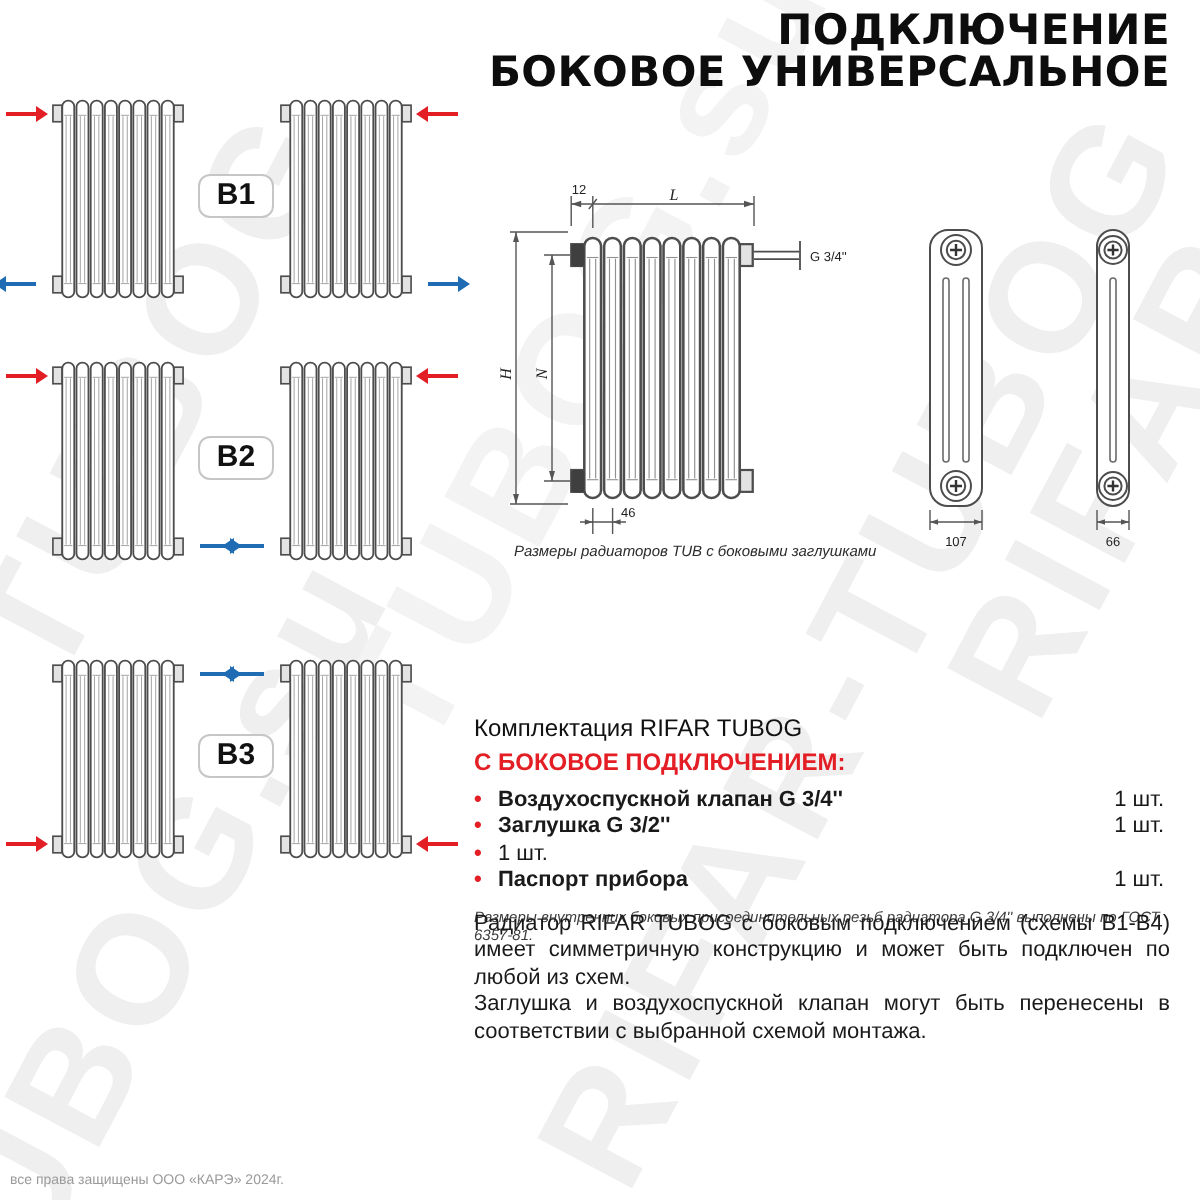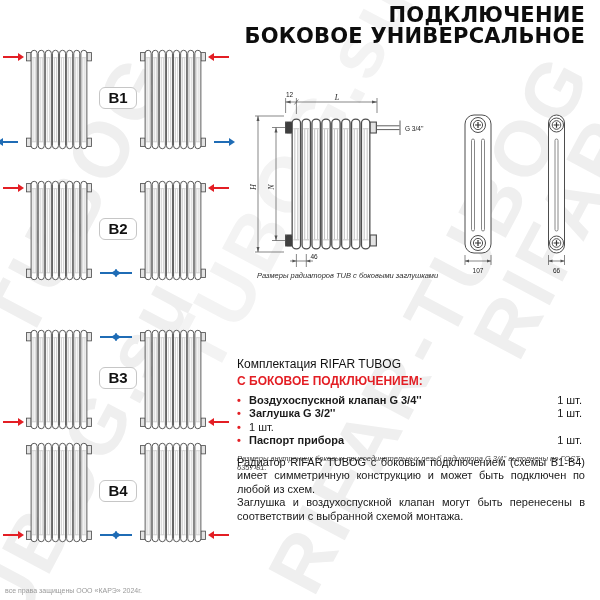--- a/index.html
+++ b/index.html
@@ -173,33 +173,20 @@
         </svg>
     <span class="arrow dir-right pos-bottom-left" style="--c: #e31e24;"></span><span class="arrow dir-right pos-top-right" style="--c: #1f6cb5;"></span></div>
     <div class="scheme-label">B3</div>
     <div class="rad-wrap rad-right">
       <svg viewBox="0 0 72 112" width="66" height="103" preserveAspectRatio="none">
           <use href="#radiator-front"></use>
         </svg>
     <span class="arrow dir-left pos-bottom-right" style="--c: #e31e24;"></span><span class="arrow dir-left pos-top-left" style="--c: #1f6cb5;"></span></div>
   </div>
 
-  <div class="scheme" style="top: 441px;">
-    <div class="rad-wrap rad-left">
-      <svg viewBox="0 0 72 112" width="66" height="103" preserveAspectRatio="none">
-          <use href="#radiator-front"></use>
-        </svg>
-    <span class="arrow dir-right pos-bottom-left" style="--c: #e31e24;"></span><span class="arrow dir-right pos-bottom-right" style="--c: #1f6cb5;"></span></div>
-    <div class="scheme-label">B4</div>
-    <div class="rad-wrap rad-right">
-      <svg viewBox="0 0 72 112" width="66" height="103" preserveAspectRatio="none">
-          <use href="#radiator-front"></use>
-        </svg>
-    <span class="arrow dir-left pos-bottom-right" style="--c: #e31e24;"></span><span class="arrow dir-left pos-bottom-left" style="--c: #1f6cb5;"></span></div>
-  </div>
 </div>
 
 <svg class="dimsvg" style="left:250px;top:90px" width="185" height="195" viewBox="0 0 185 195">
   <use href="#radiator-front" transform="translate(35,26) scale(1.2778,1.2143)"></use>
   <rect class="plug" x="35.7" y="32" width="6.4" height="11.2" rx="1.5"></rect>
   <rect class="plug" x="35.7" y="145" width="6.4" height="11.2" rx="1.5"></rect>
 
   <path class="pipeline" d="M127 35.8 H149.5 M127 39.6 H149.5 M150 30.5 V45"></path>
 
   <path class="dimline" d="M35.6 23 V8 M46.4 24 V8 M127 23 V8 M35.6 12 H127"></path>

